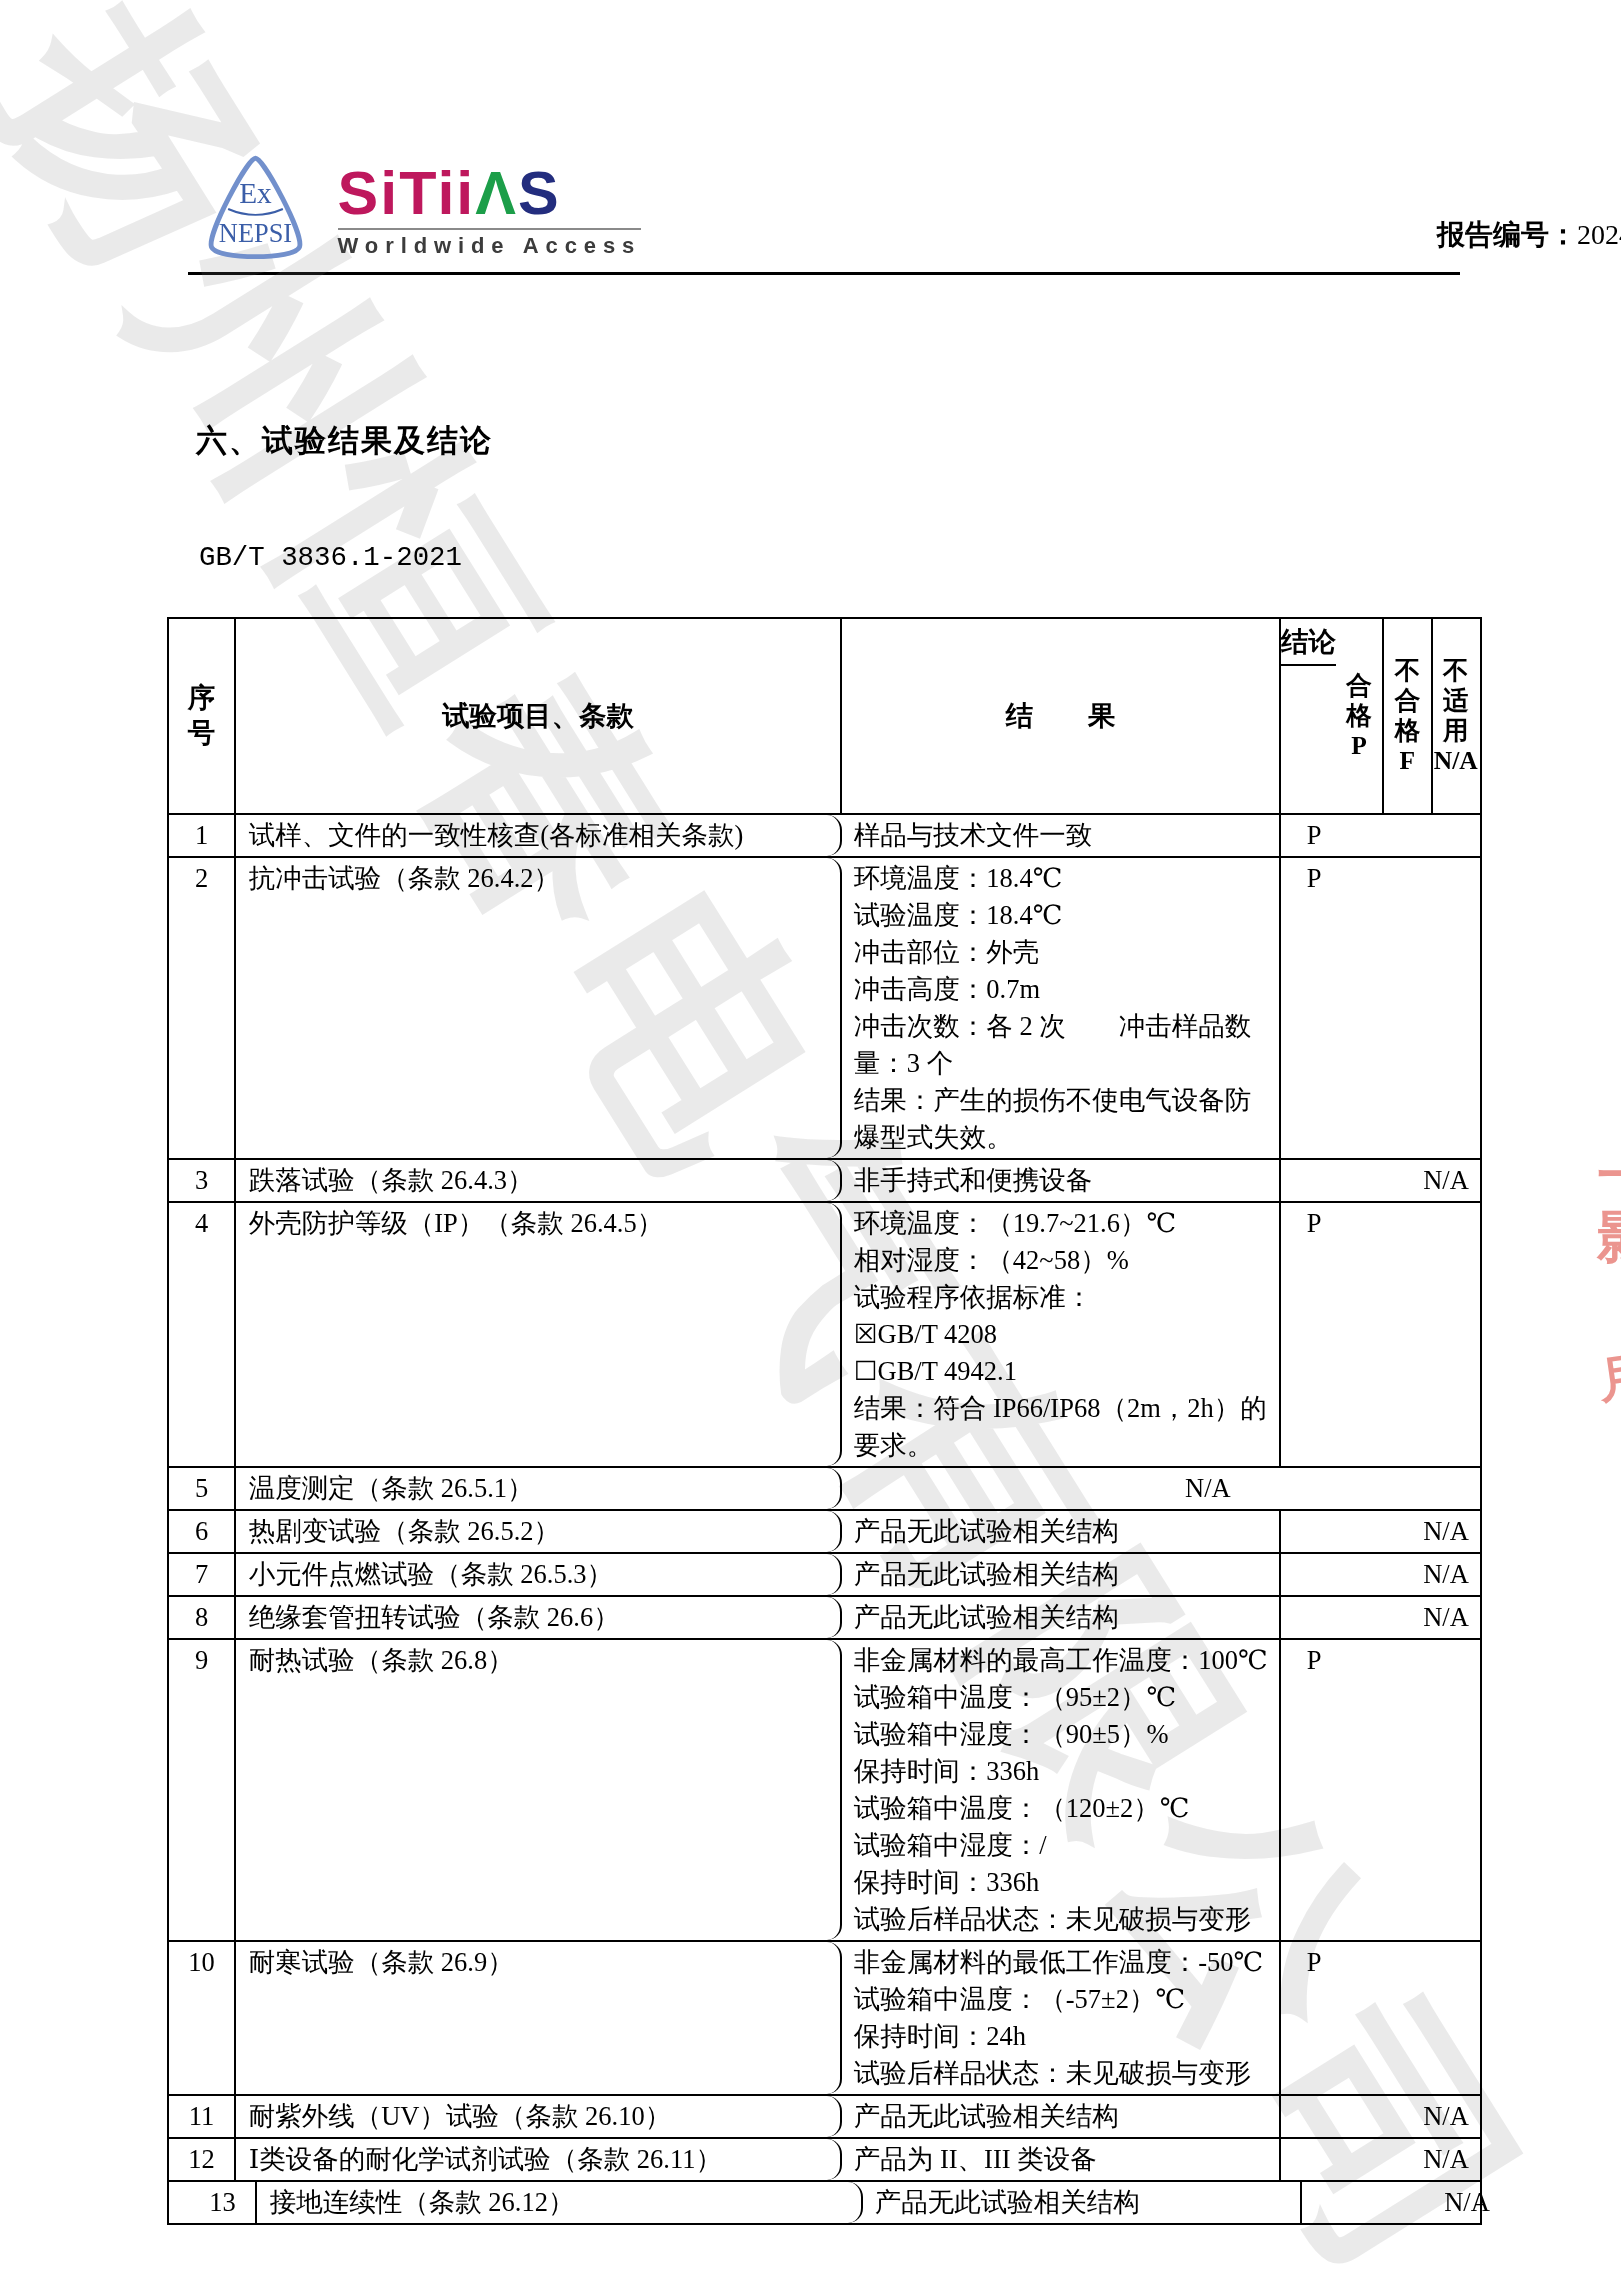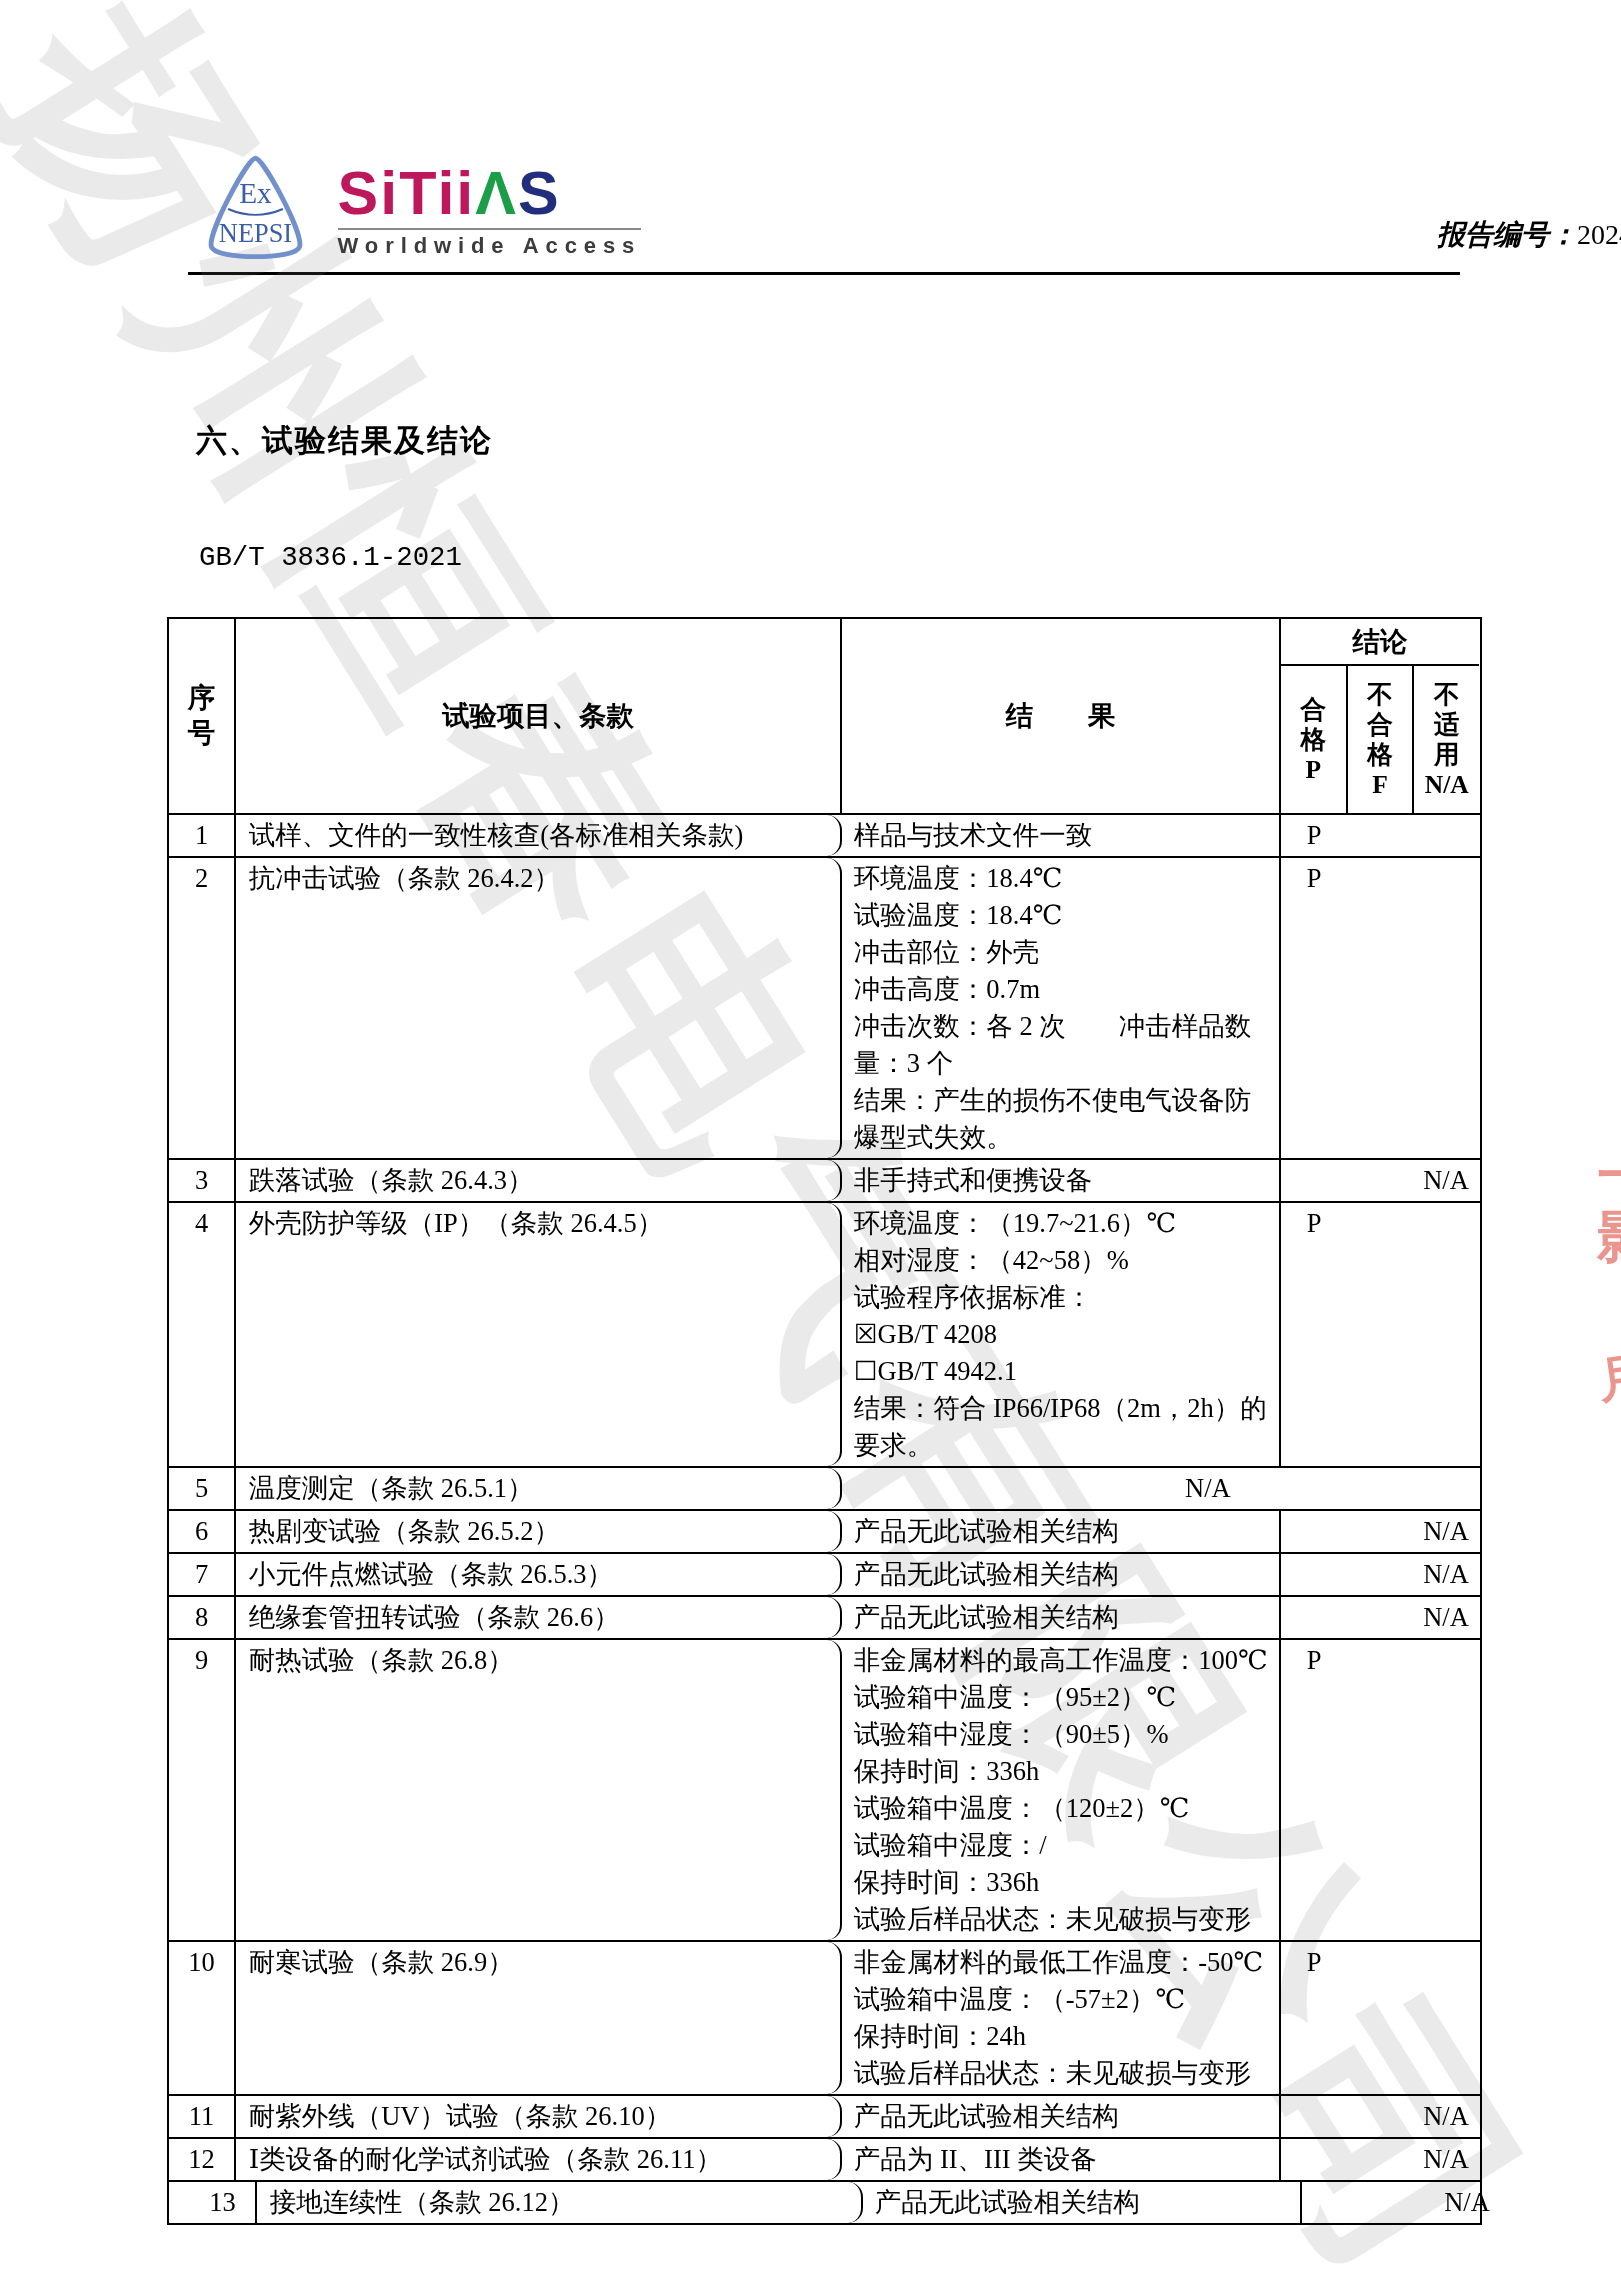--- a/index.html
+++ b/index.html
@@ -20,34 +20,34 @@
   .tri-logo { width:129px; height:116px; }
   .brand { line-height:1; }
   .brand-word { font-family:"Liberation Sans", sans-serif; font-weight:bold; font-size:61px; letter-spacing:2px; }
   .brand-si { color:#be185d; }
   .brand-a  { color:#1c9e49; }
   .brand-s  { color:#232d7e; }
   .brand-rule { height:2.9px; background:#8a8a8a; margin:3.9px 0 4.9px 0; }
   .brand-tag { font-family:"Liberation Sans", sans-serif; font-weight:bold; font-size:22px;
                letter-spacing:6.9px; color:#3c3c3c; }
   .report-no { font-size:28px; padding-bottom:13.7px; }
-  .report-no .lbl { font-weight:bold;font-style:italic; }
+  .report-no .lbl { font-weight:bold; }
   .header-rule { position:absolute; left:188px; right:161px; top:272px; height:2.9px; background:#000; }
 
   
   .section-title { position:absolute; left:196px; top:304px; font-size:31px; font-weight:bold; letter-spacing:2px; }
   .standard-line { position:absolute; left:199px; top:384px; font-size:27.4px; font-family:"Liberation Mono","DejaVu Sans Mono",monospace; }
 
   
   .doc-table { position:absolute; left:167px; top:428px; width:1315px; border:2.9px solid #000; background:transparent; }
   .t-head { display:grid; grid-template-columns:67px 606px 439px 198px; border-bottom:2.9px solid #000; }
   .h { border-right:2px solid #000; display:flex; align-items:center; justify-content:center;
        font-weight:bold; font-size:27.4px; height:194px; text-align:center; }
   .h.seq { white-space:pre-line; line-height:35px; }
-  .concl-wrap { display:flex; flex-direction:column; height:194px; }
+  .concl-wrap { display:flex; height:194px; }
   .concl-title { height:47px; border-bottom:2px solid #000; display:flex; align-items:center; justify-content:center;
                  font-weight:bold; font-size:27.4px; }
   .concl-subs { flex:1; display:flex; }
   .sub { flex:1; border-right:2px solid #000; display:flex; align-items:center; justify-content:center;
          white-space:pre-line; font-weight:bold; font-size:25.5px; line-height:30px; text-align:center; }
   .sub:last-child { border-right:none; }
 
   .t-row { display:grid; grid-template-columns:67px 606px 439px 198px; border-bottom:2px solid #000; }
   .t-row:last-child { border-bottom:none;margin-left:21px; }
   .c { border-right:2px solid #000; font-size:26.5px; line-height:37px; padding:2px 7.8px; min-height:41px; }

